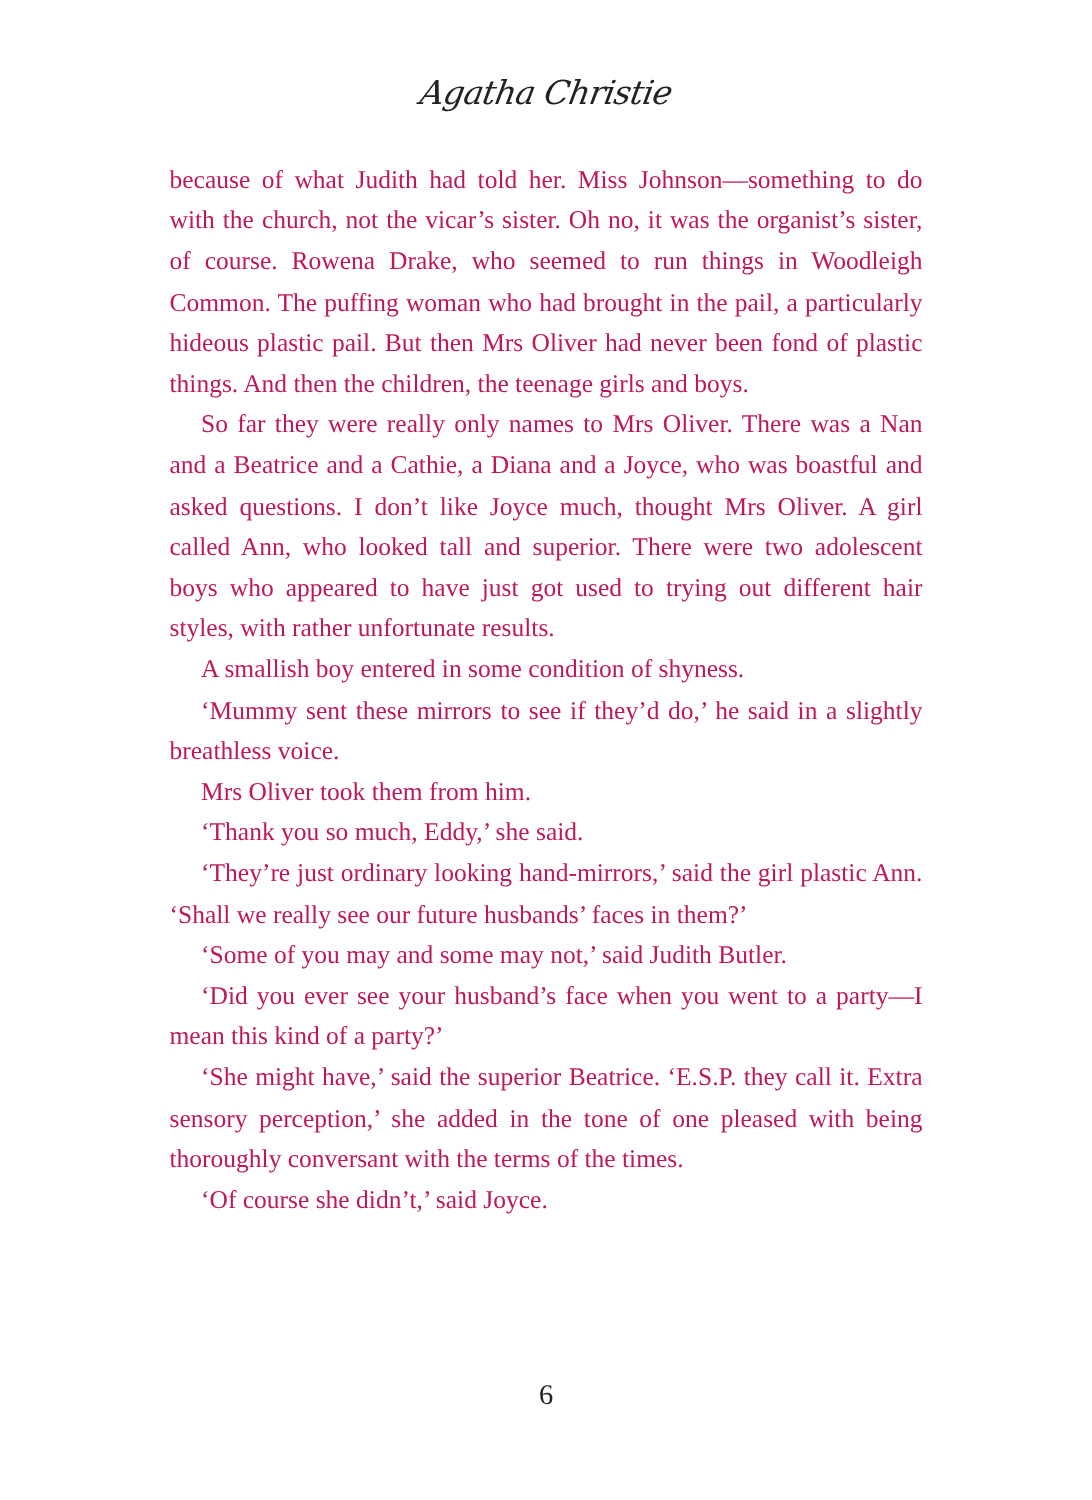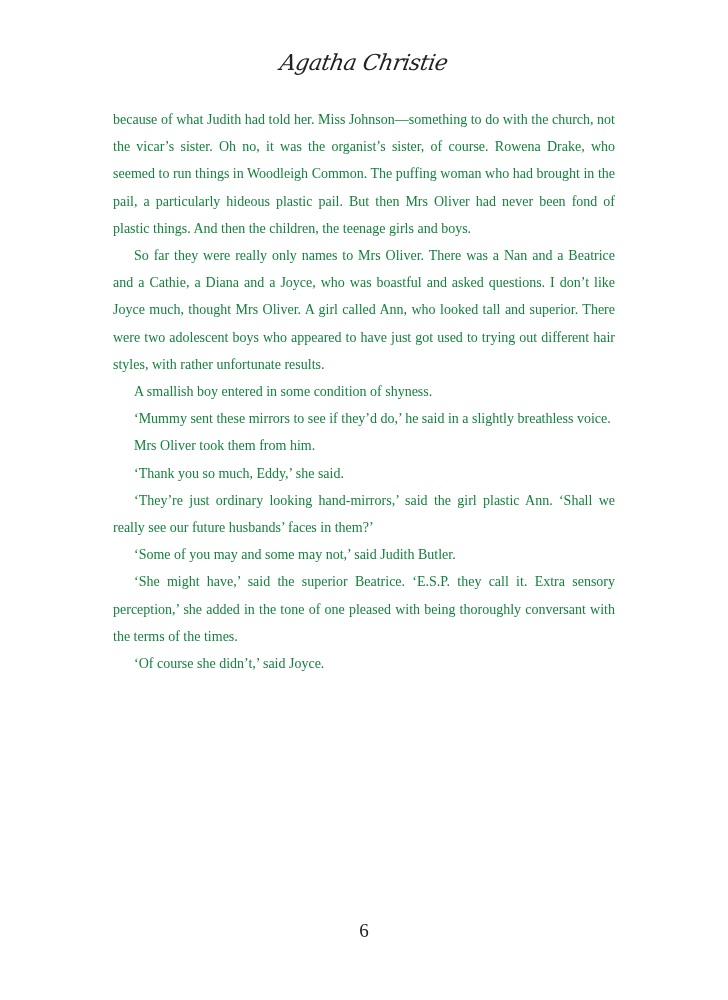--- a/index.html
+++ b/index.html
@@ -37,25 +37,25 @@
     }
     .body-text {
       position: absolute;
       left: 113px;
       top: 106px;
       width: 502px;
     }
     .para {
       margin: 0;
       font-family: "Liberation Serif", "DejaVu Serif", serif;
-      font-size: 14px;
+      font-size: 17px;
       line-height: 27.2px;
       text-align: justify;
       text-align-last: left;
-      color: #15803d;
+      color: #be185d;
     }
     .para.indent {
       text-indent: 21px;
     }
     .page-number {
       position: absolute;
       top: 920px;
       left: 0;
       width: 728px;
       text-align: center;
@@ -72,18 +72,19 @@
 
   <div class="body-text">
     <p class="para">because of what Judith had told her. Miss Johnson—something to do with the church, not the vicar’s sister. Oh no, it was the organist’s sister, of course. Rowena Drake, who seemed to run things in Woodleigh Common. The puffing woman who had brought in the pail, a particularly hideous plastic pail. But then Mrs Oliver had never been fond of plastic things. And then the children, the teenage girls and boys.</p>
     <p class="para indent">So far they were really only names to Mrs Oliver. There was a Nan and a Beatrice and a Cathie, a Diana and a Joyce, who was boastful and asked questions. I don’t like Joyce much, thought Mrs Oliver. A girl called Ann, who looked tall and superior. There were two adolescent boys who appeared to have just got used to trying out different hair styles, with rather unfortunate results.</p>
     <p class="para indent">A smallish boy entered in some condition of shyness.</p>
     <p class="para indent">‘Mummy sent these mirrors to see if they’d do,’ he said in a slightly breathless voice.</p>
     <p class="para indent">Mrs Oliver took them from him.</p>
     <p class="para indent">‘Thank you so much, Eddy,’ she said.</p>
     <p class="para indent">‘They’re just ordinary looking hand-mirrors,’ said the girl plastic Ann. ‘Shall we really see our future husbands’ faces in them?’</p>
     <p class="para indent">‘Some of you may and some may not,’ said Judith Butler.</p>
+    <p class="para indent">‘Did you ever see your husband’s face when you went to a party—I mean this kind of a party?’</p>
     <p class="para indent">‘She might have,’ said the superior Beatrice. ‘E.S.P. they call it. Extra sensory perception,’ she added in the tone of one pleased with being thoroughly conversant with the terms of the times.</p>
     <p class="para indent">‘Of course she didn’t,’ said Joyce.</p>
   </div>
 
   <div class="page-number">6</div>
 </div>
 
 </body></html>

